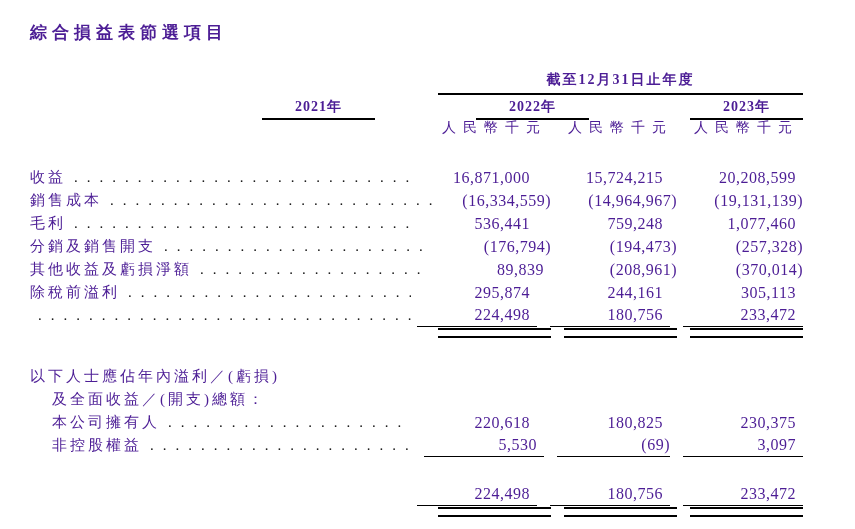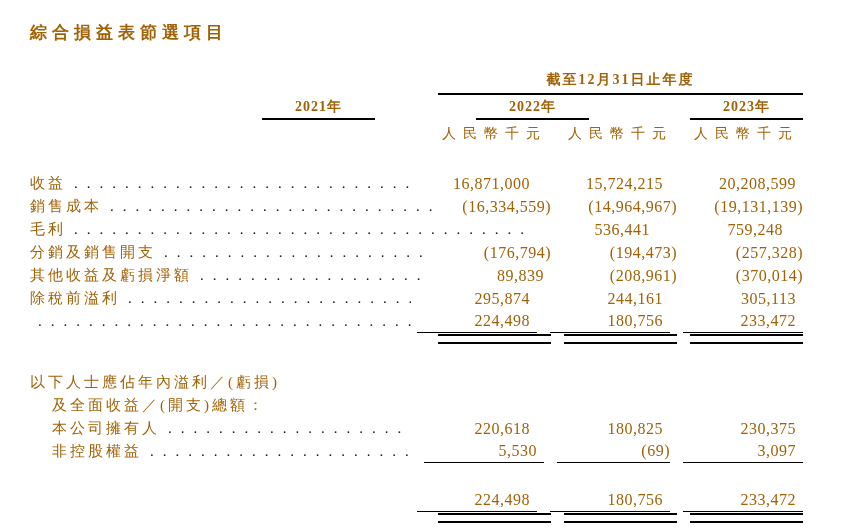--- a/index.html
+++ b/index.html
@@ -1,34 +1,34 @@
 <!DOCTYPE html>
 <html><head>
 <meta charset="utf-8">
 <style>
   html,body{margin:0;padding:0;background:#fff;}
   .page{
-    position:relative;width:855px;height:529px;background:#ffffff;color:#a16207;
+    position:relative;width:855px;height:529px;background:#ffffff;color:#4c1d95;
     font-family:"Liberation Serif","DejaVu Serif",serif;overflow:hidden;
   }
   .content{position:absolute;left:30px;top:0;width:773px;}
   .row{display:flex;align-items:flex-end;}
   .lbl-cell{flex:1 1 auto;display:flex;align-items:baseline;min-width:0;white-space:nowrap;overflow:hidden;line-height:23px;}
   .v{width:113px;flex:0 0 113px;text-align:right;line-height:23px;}
   .gap{width:13px;flex:0 0 13px;}
   
   .title{margin:22px 0 0 0;font-size:17px;font-weight:bold;letter-spacing:5px;line-height:22px;}
   
   .hdr-row{margin-top:26px;}
   .hdr-span{width:365px;flex:0 0 365px;text-align:center;font-weight:bold;font-size:14px;
     letter-spacing:2px;line-height:20px;padding-bottom:3px;border-bottom:2px solid #000;}
   .yr-row{margin-top:4px;gap:44px;}
   .yr{font-weight:bold;font-size:14px;letter-spacing:1px;text-align:center;line-height:16px;
     padding-bottom:3px;border-bottom:2px solid #000;}
-  .unit-row{margin-top:6px;}
+  .unit-row{}
   .unit{font-size:14px;letter-spacing:7px;text-align:center;line-height:16px;}
   
   .data{height:23px;font-size:15px;}
   .first-data{margin-top:30px;}
   .lbl{letter-spacing:3px;font-size:15px;}
   .num{font-size:16px;letter-spacing:0.5px;}
   .leader{flex:1 1 auto;min-width:0;overflow:hidden;margin:0 6px 0 8px;}
   .leader::after{content:".............................................";letter-spacing:9px;font-size:15px;color:#161616;}
   .u{border-bottom:1.5px solid #000;}
   .rule-row{margin-top:1px;align-items:flex-start;}
@@ -95,20 +95,21 @@
 
     <div class="row data">
       <div class="lbl-cell">
           <span class="lbl">毛利</span>
           <span class="leader"></span>
         </div>
       <div class="v num" style="padding-right: 7px;">536,441</div>
         <div class="gap"></div>
       <div class="v num" style="padding-right: 7px;">759,248</div>
         <div class="gap"></div>
+      <div class="v num" style="padding-right: 7px;">1,077,460</div>
     </div>
 
     <div class="row data">
       <div class="lbl-cell">
           <span class="lbl">分銷及銷售開支</span>
           <span class="leader"></span>
         </div>
       <div class="v num">(176,794)</div>
         <div class="gap"></div>
       <div class="v num">(194,473)</div>

